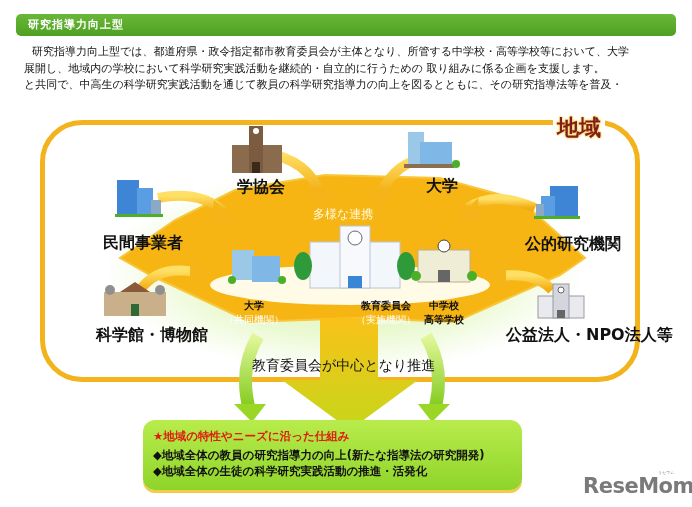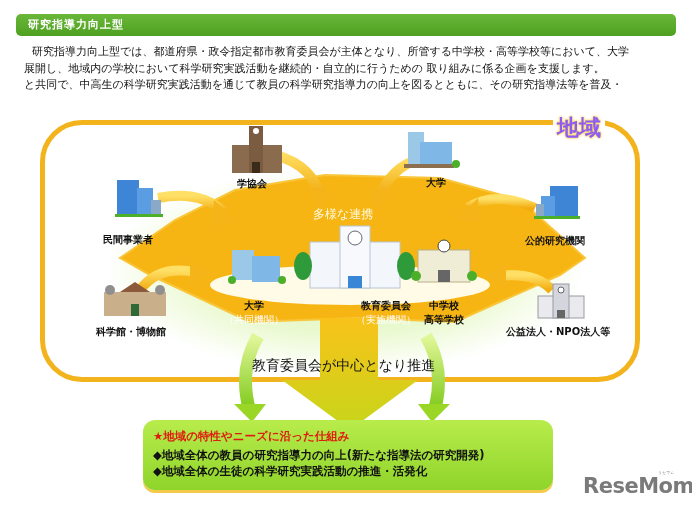--- a/index.html
+++ b/index.html
@@ -5,31 +5,31 @@
   html, body { margin:0; padding:0; }
   body { width:692px; height:507px; background:#ffffff; position:relative; overflow:hidden;
          font-family:"DejaVu Sans", sans-serif; color:#222; }
   .title-bar { position:absolute; left:16px; top:14px; width:660px; height:22px;
                background:linear-gradient(#6ab73a,#4ea020); border-radius:5px; }
   .title-bar span { position:absolute; left:12px; top:3px; color:#fff; font-weight:bold; font-size:11px; letter-spacing:1px; }
   .intro { position:absolute; left:24px; top:44px; width:640px; font-size:11px; line-height:16.5px; color:#111; }
   .intro p { margin:0; }
   .frame { position:absolute; left:40px; top:120px; width:600px; height:262px;
            border:5px solid #f2b31d; border-radius:42px; background:#fff; box-sizing:border-box; }
-  .region-label { position:absolute; left:553px; top:113px; font-size:22px; font-weight:bold; color:#8b5cf6;
+  .region-label { position:absolute; left:553px; top:113px; font-size:22px; font-weight:bold; color:#7f1d1d;
                   background:#fff; padding:0 4px; text-shadow:0 0 3px #ffd24a, 0 0 2px #ffd24a; }
   .glow { position:absolute; left:110px; top:170px; width:470px; height:200px;
           background:radial-gradient(ellipse at center,#d8f4a8 0%,#eaf9d0 45%,rgba(255,255,255,0) 72%); }
   svg.diagram { position:absolute; left:0; top:0; width:692px; height:507px; }
-  .lbl { position:absolute; font-size:10px; font-weight:bold; color:#111; white-space:nowrap; text-align:left; }
+  .lbl { position:absolute; font-size:16px; font-weight:bold; color:#111; white-space:nowrap; text-align:left; }
   .lbl-white { position:absolute; font-size:12px; color:#fffbe0; white-space:nowrap; }
   .lbl-center { position:absolute; font-size:10px; font-weight:bold; color:#111; text-align:center; line-height:14px; white-space:nowrap; }
   .lbl-center .sub { font-weight:normal; color:#fff; font-size:10px; }
   .promote { position:absolute; left:252px; top:357px; font-size:14px; color:#111; white-space:nowrap; }
-  .result-box { position:absolute; left:143px; top:420px; width:410px; height:70px; border-radius:12px;
+  .result-box { position:absolute; left:143px; top:420px; width:379px; height:70px; border-radius:12px;
                 background:linear-gradient(#b8ec4c,#8fd42a); box-shadow:0 3px 0 #f5c94a; }
   .result-box .line { position:absolute; left:10px; font-size:11.5px; font-weight:bold; white-space:nowrap; }
   .result-box .l1 { top:9px; color:#e01a10; }
   .result-box .l2 { top:28px; color:#111; }
   .result-box .l3 { top:44px; color:#111; }
   .logo { position:absolute; left:583px; top:474px; font-size:21px; font-weight:bold; color:#7a7a7a; letter-spacing:-0.5px; }
   .logo-sub { position:absolute; left:658px; top:470px; font-size:4px; color:#888; }
 </style>
 </head>
 <body>

